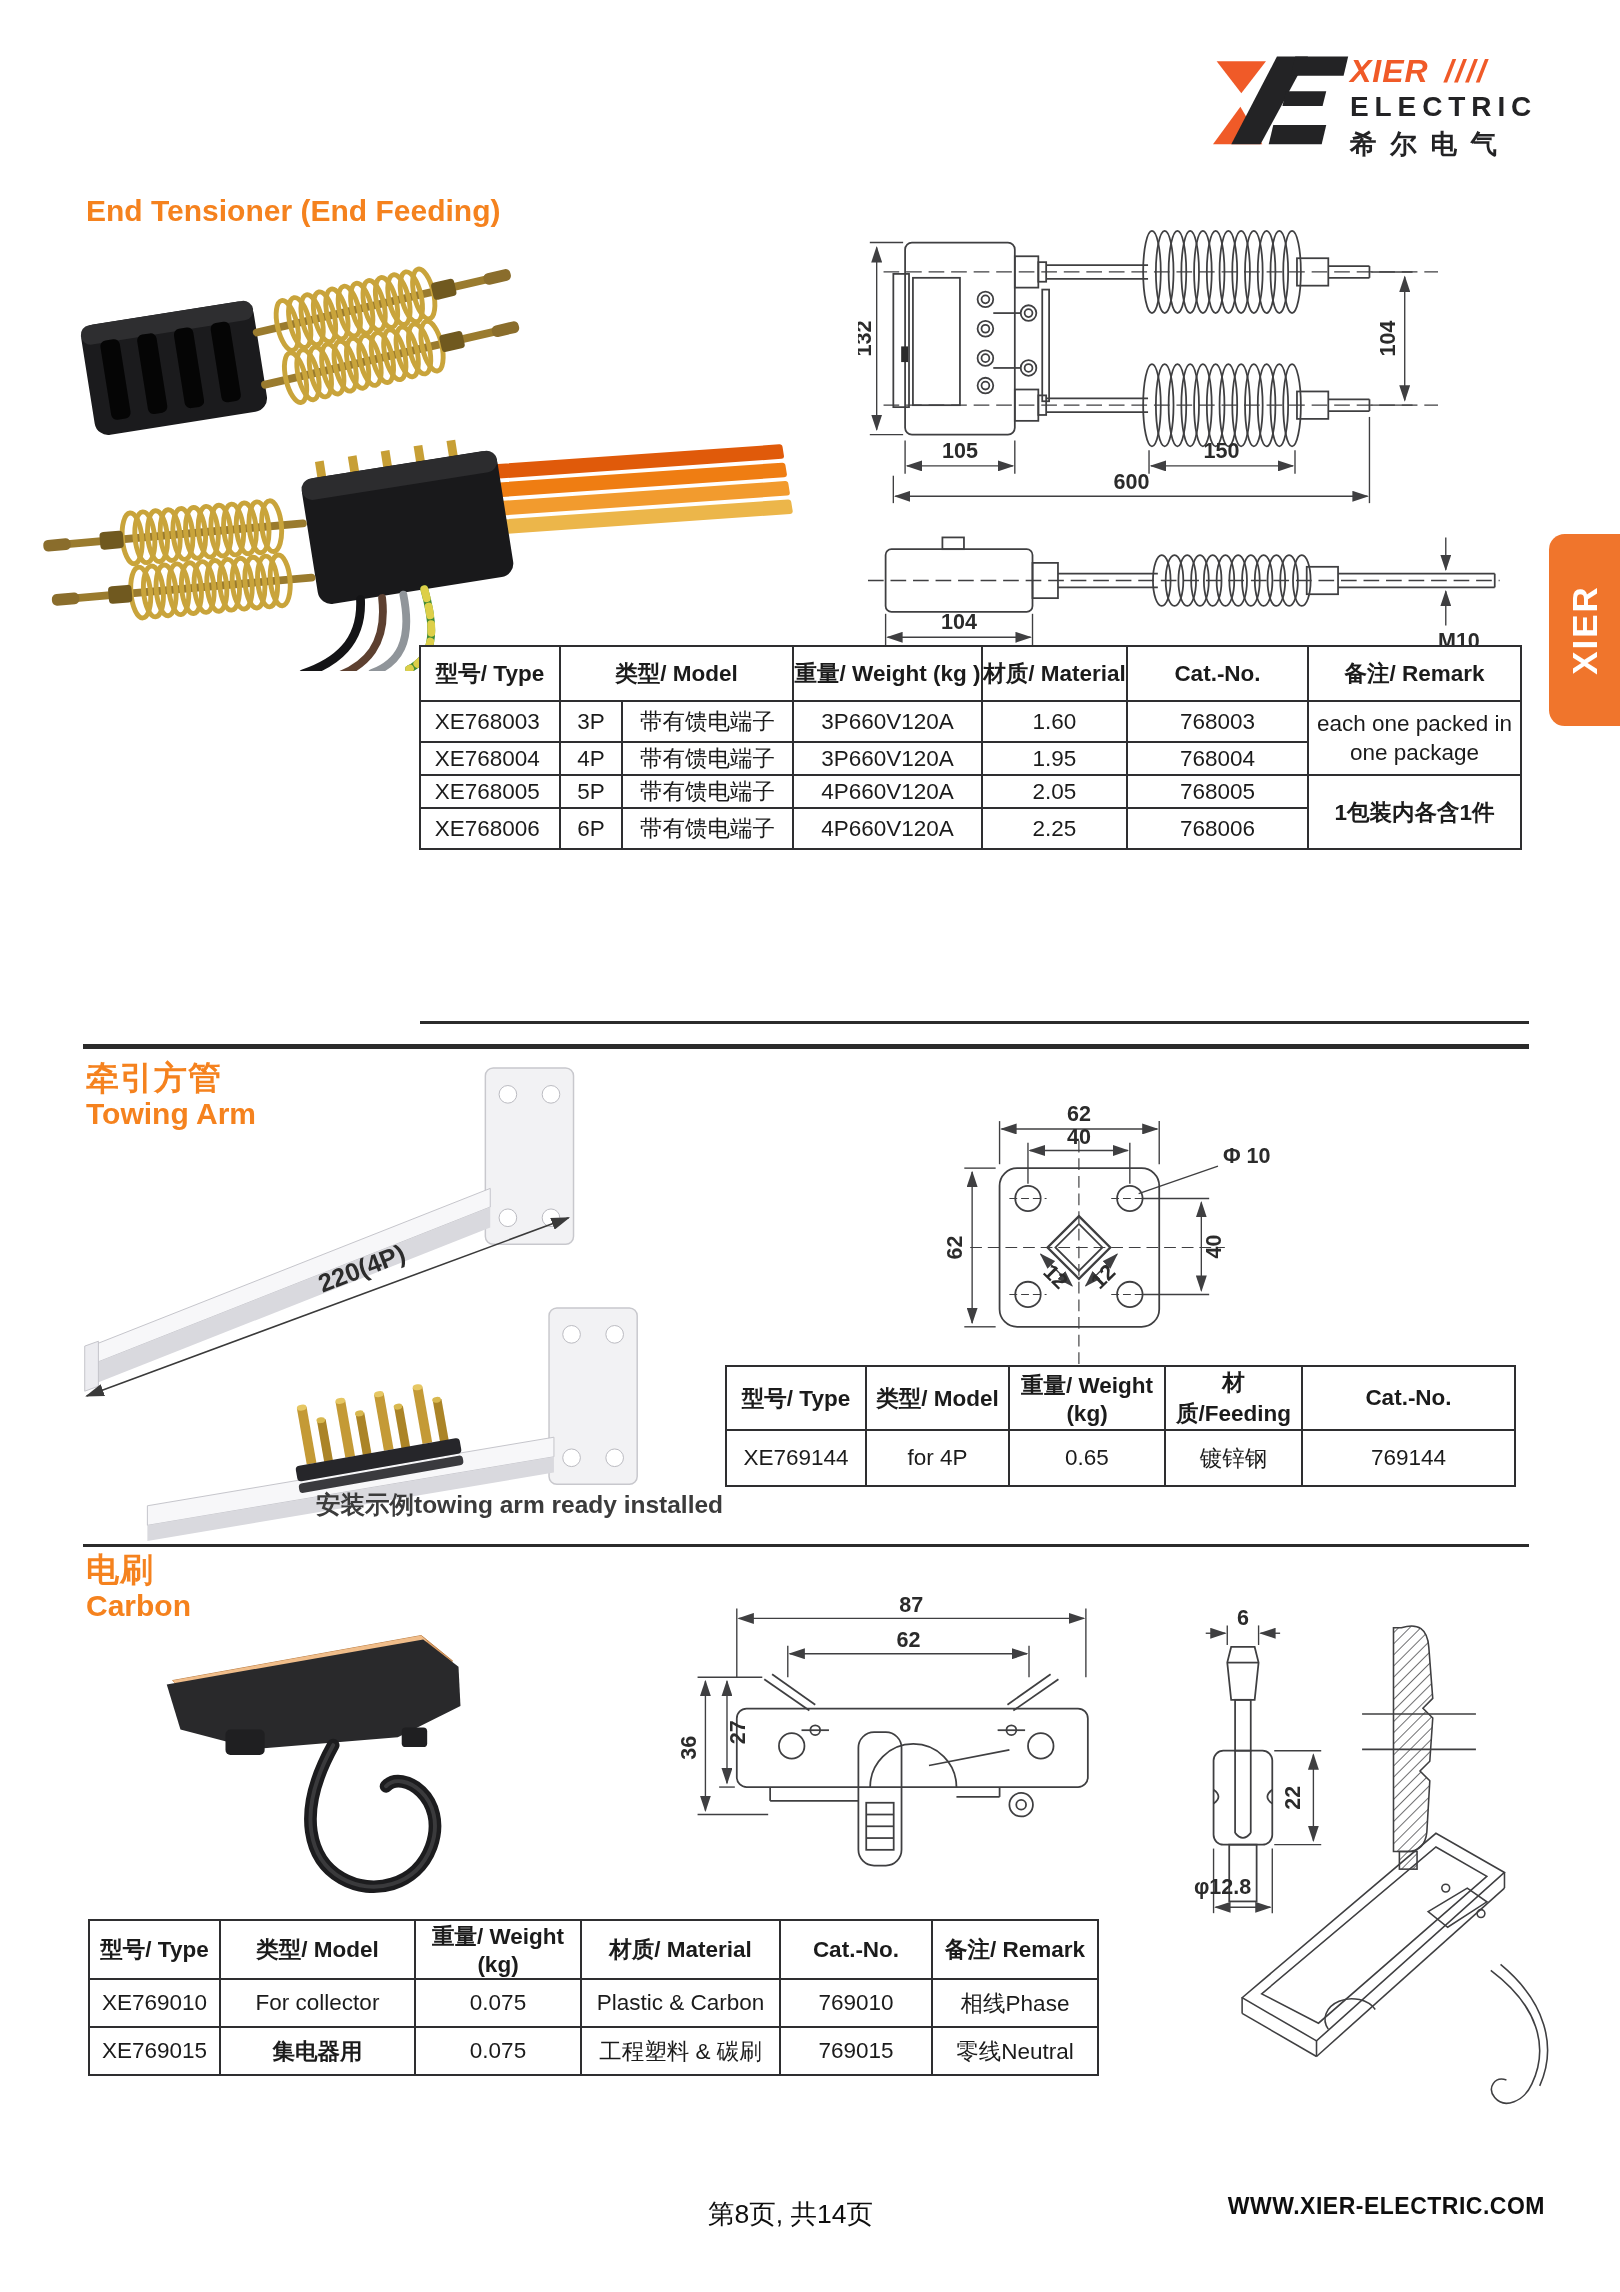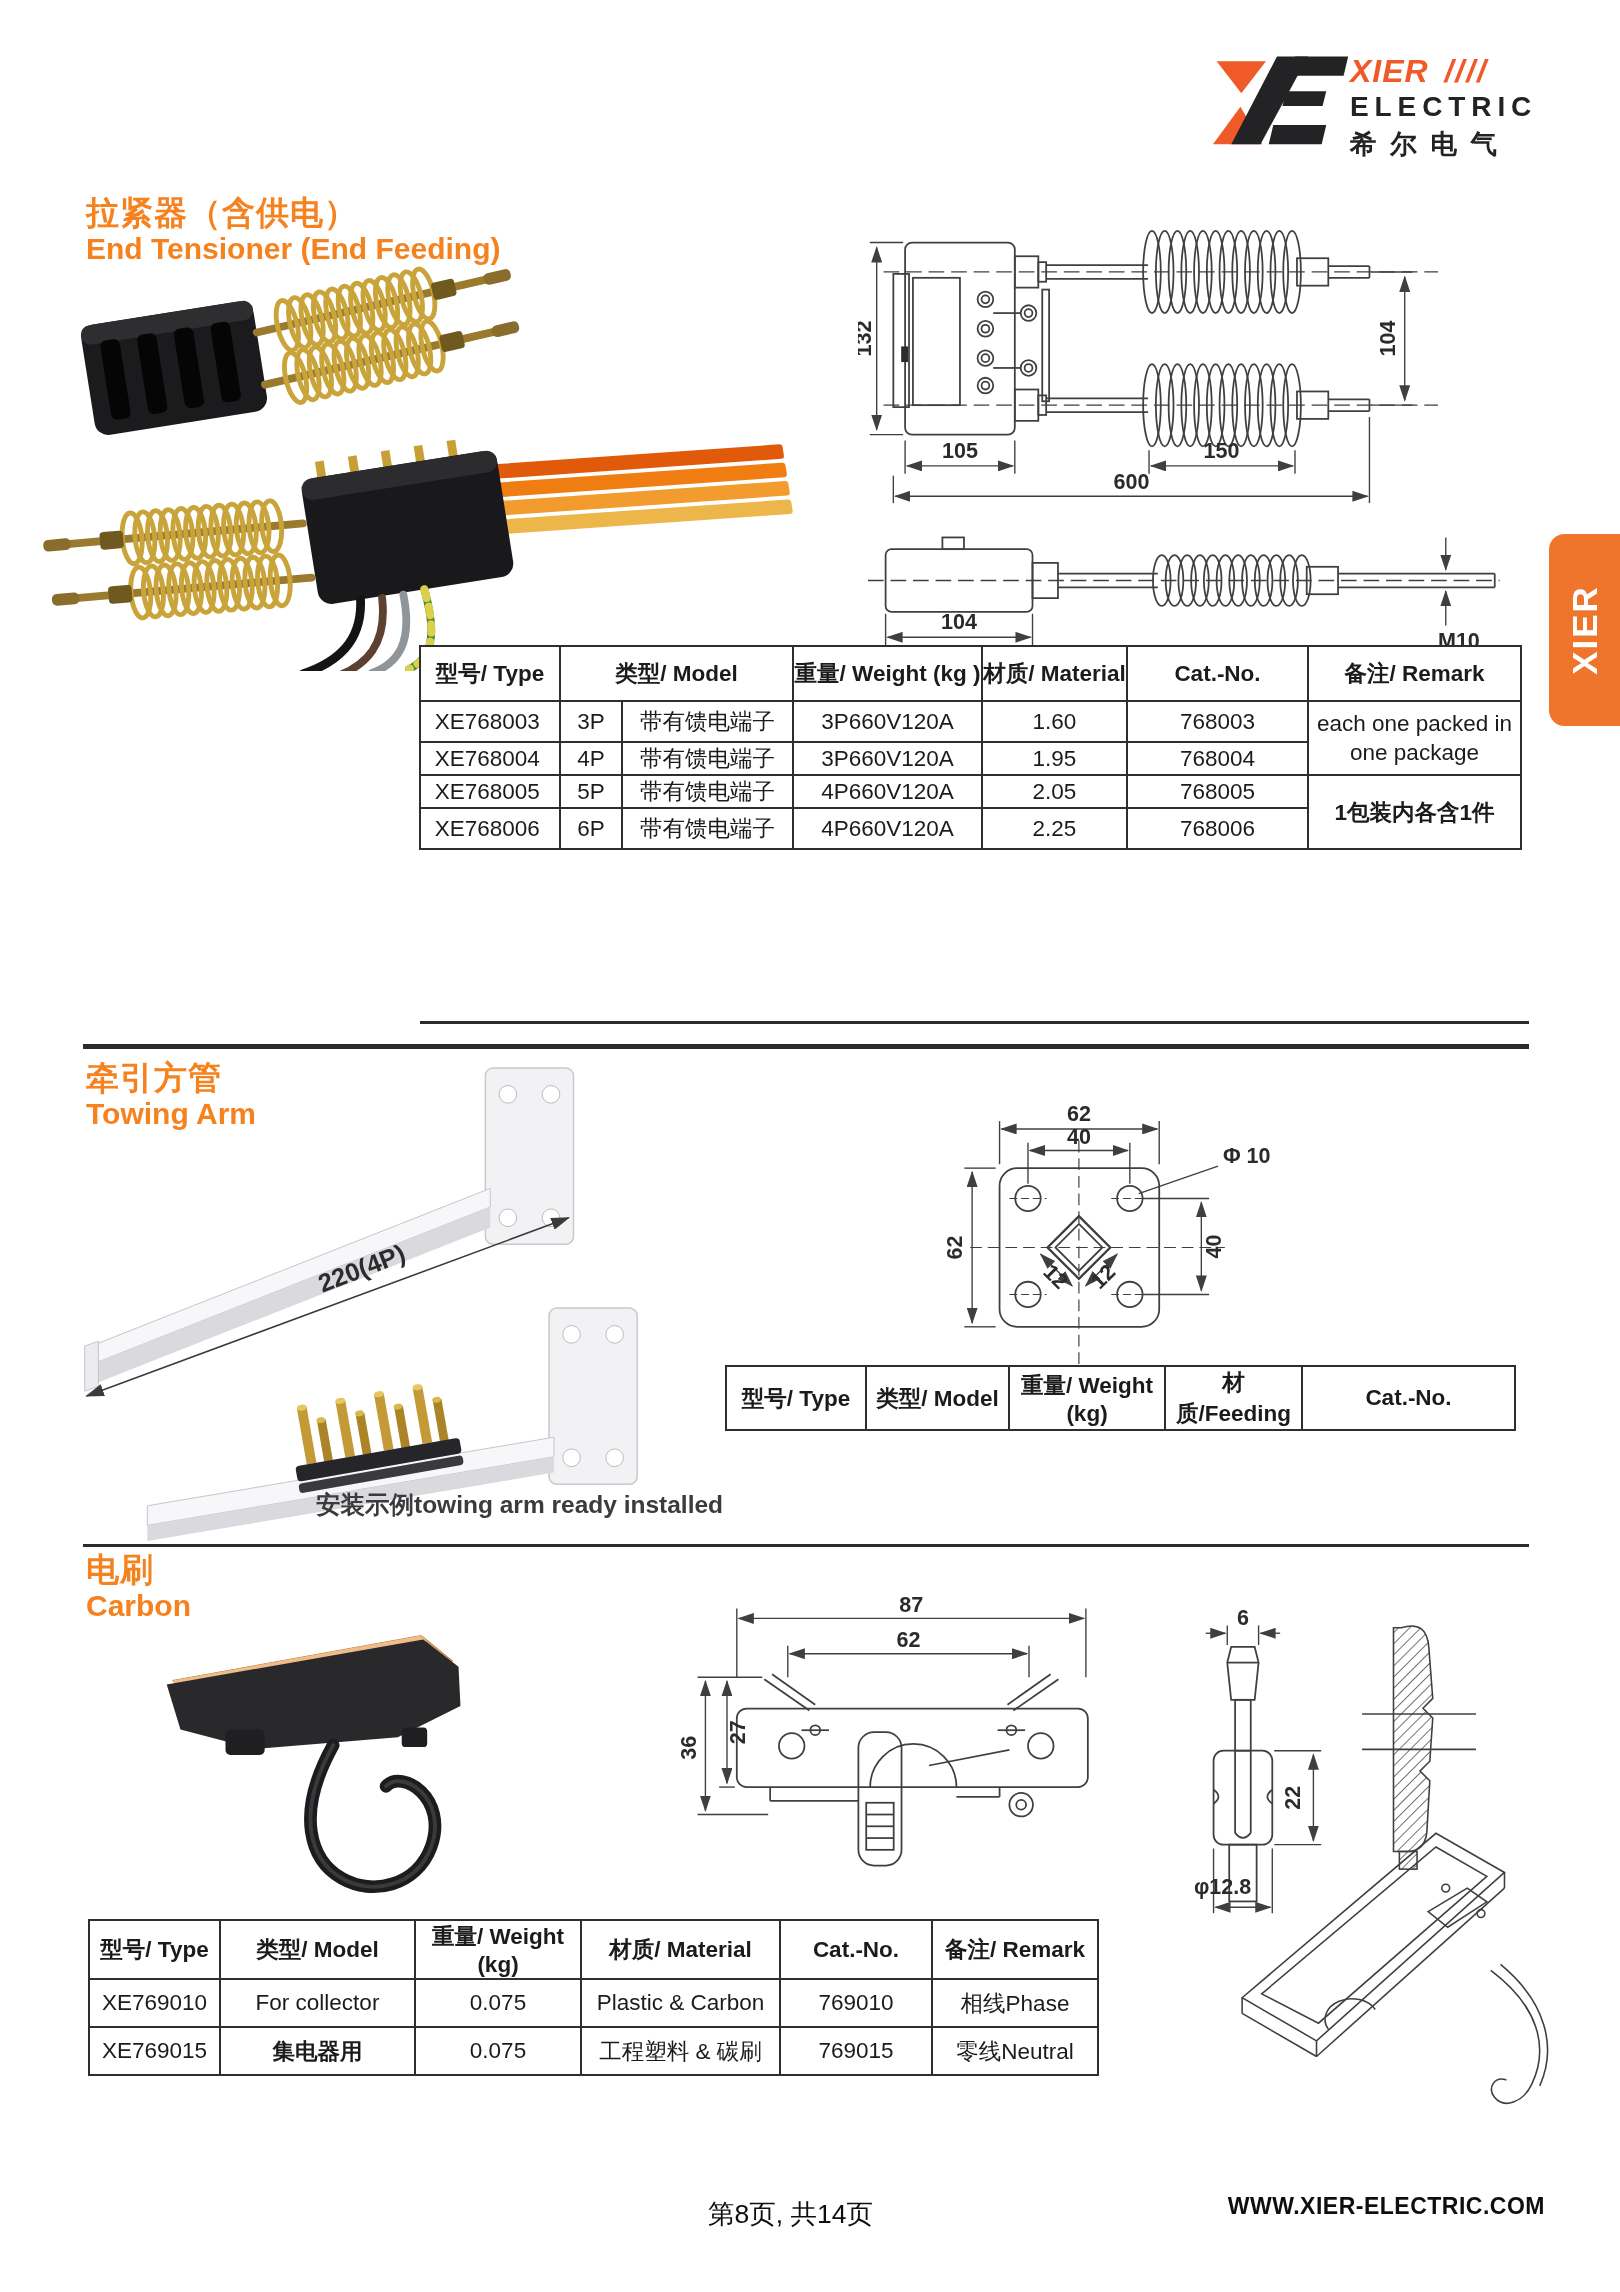--- a/index.html
+++ b/index.html
@@ -63,21 +63,20 @@
       <div class="l2">ELECTRIC</div>
       <div class="l3">希尔电气</div>
     </div>
   </div>
 
   <div class="side-tab">
     <span>XIER</span>
   </div>
 
   <div class="sec-title" style="left:86px;top:194px;">
-    <div class="cn">拉紧器（含供电）</div>
     <div class="en">End Tensioner (End Feeding)</div>
   </div>
 
   <svg class="abs" style="left:34px;top:245px;" width="814" height="426" viewBox="0 0 830 435">
     <defs>
       <g id="coilG" stroke="#c9a43b" stroke-width="5" fill="none">
         <ellipse cx="30" cy="0" rx="10" ry="26"></ellipse>
           <ellipse cx="43" cy="0" rx="10" ry="26"></ellipse>
         <ellipse cx="56" cy="0" rx="10" ry="26"></ellipse>
           <ellipse cx="69" cy="0" rx="10" ry="26"></ellipse>
@@ -424,20 +423,27 @@
         <col style="width:213px">
     </colgroup>
     <tbody>
         <tr style="height:54px">
       <th>型号/ Type</th>
       <th>类型/ Model</th>
       <th>重量/ Weight (kg)</th>
       <th>材质/Feeding</th>
       <th>Cat.-No.</th>
     </tr>
+    <tr style="height:56px">
+      <td>XE769144</td>
+      <td>for 4P</td>
+      <td>0.65</td>
+      <td class="gray">镀锌钢</td>
+      <td>769144</td>
+    </tr>
   </tbody>
     </table>
 
   <div class="rule" style="left:83px;top:1544px;width:1446px;height:2.9px;"></div>
 
   <div class="sec-title" style="left:86px;top:1551px;">
     <div class="cn">电刷</div>
     <div class="en">Carbon</div>
   </div>
 

